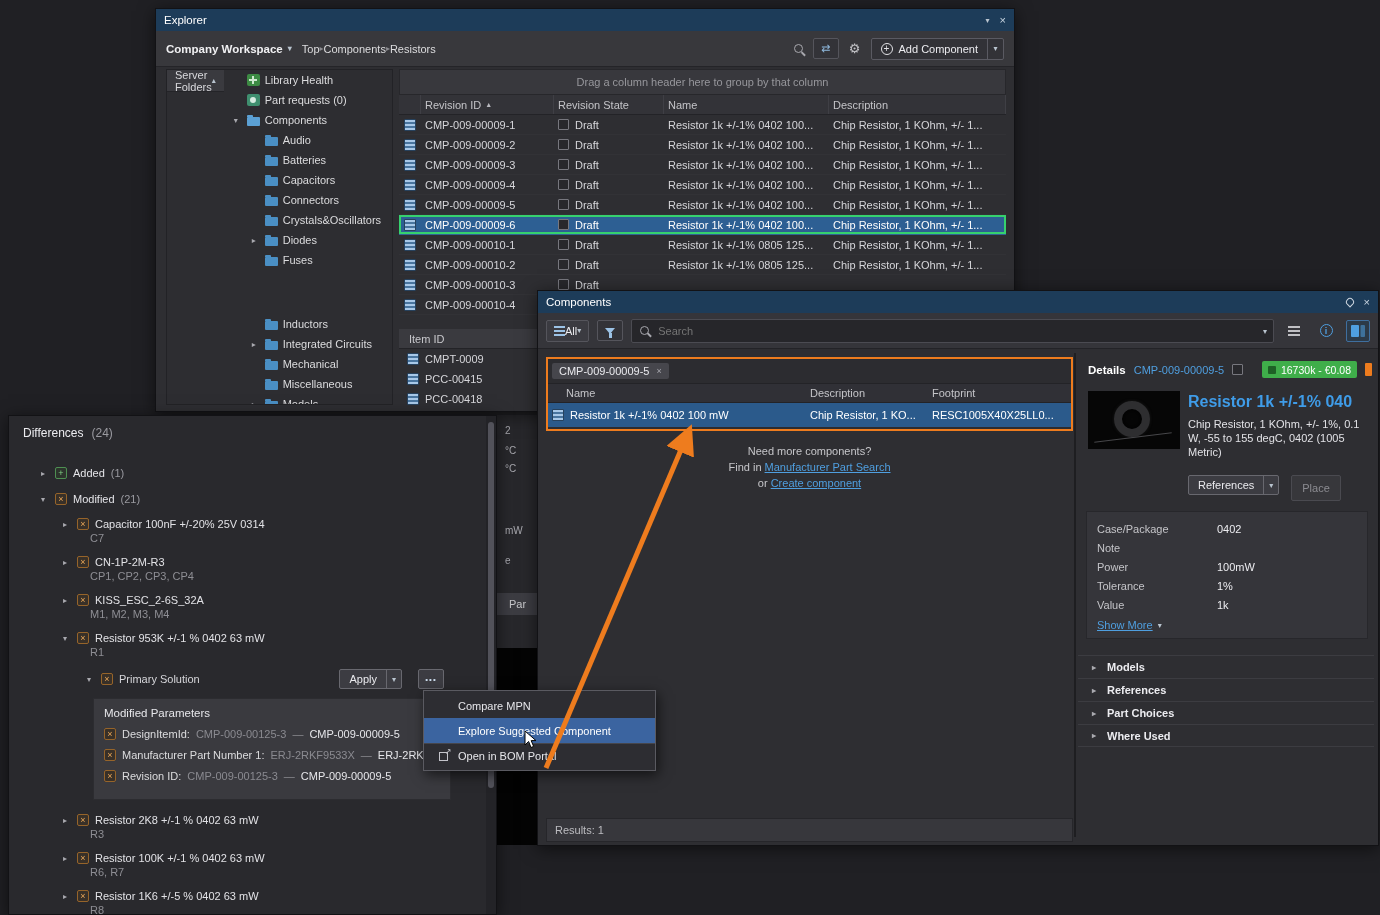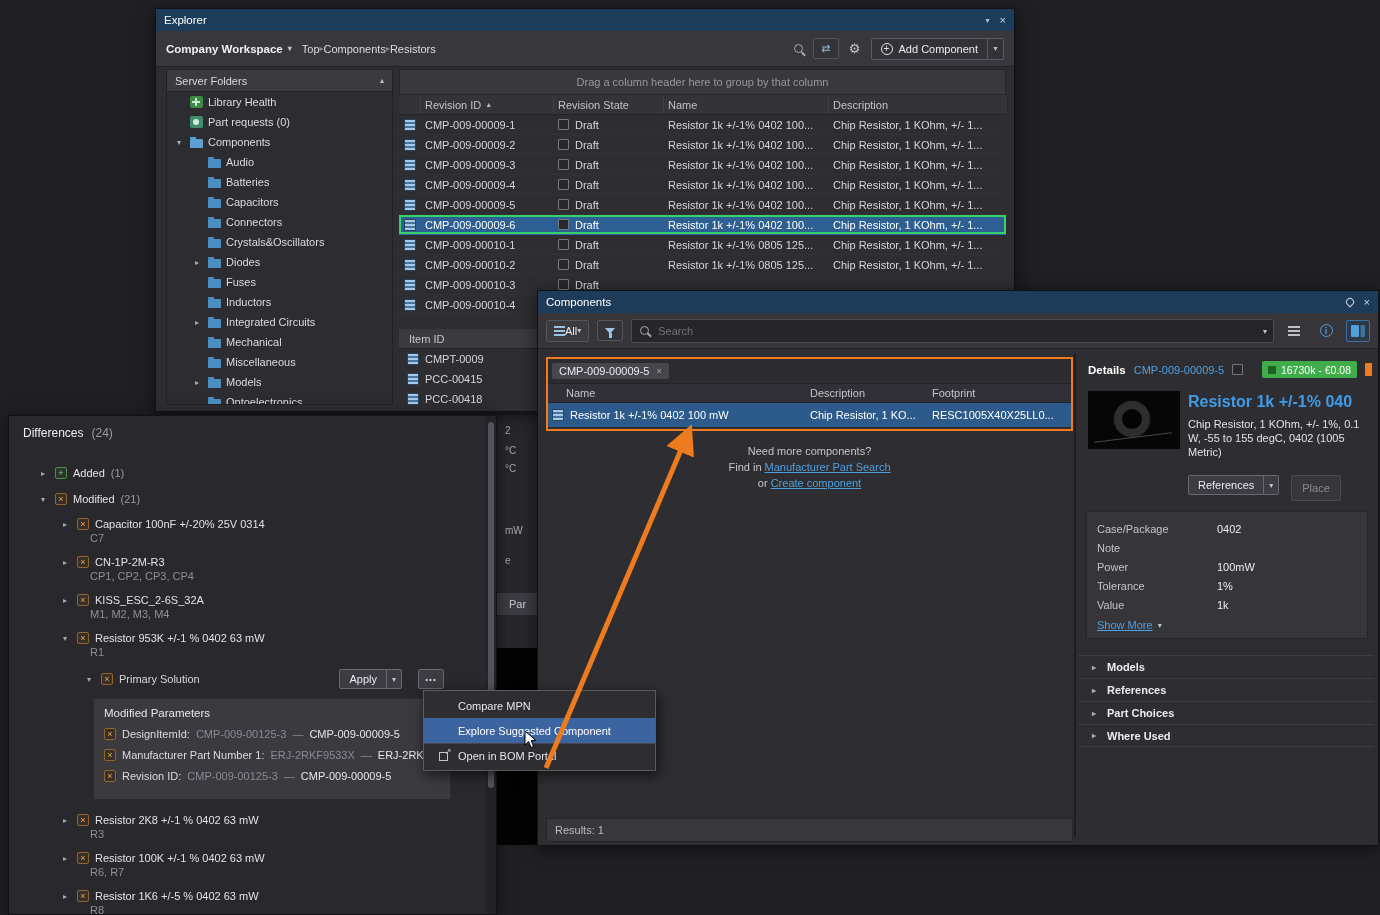--- a/index.html
+++ b/index.html
@@ -25,21 +25,21 @@
 .crumb{cursor:pointer}
 .btn-sq{width:26px;height:21px;border:1px solid #55555c;border-radius:2px;background:#333338;display:flex;align-items:center;justify-content:center;color:#8fb8dc;cursor:pointer}
 .gear{color:#c2c2c6;font-size:13px;cursor:pointer}
 .btn-add{display:flex;align-items:center;height:22px;border:1px solid #5a5a62;border-radius:2px;background:#323237;cursor:pointer}
 .btn-add .main{display:flex;align-items:center;gap:6px;padding:0 9px;color:#ececf0}
 .btn-add .dd{width:16px;border-left:1px solid #5a5a62;align-self:stretch;display:flex;align-items:center;justify-content:center}
 .icon-addcircle{width:12px;height:12px;border:1px solid #e2e2e6;border-radius:50%;position:relative;display:inline-block}
 .icon-addcircle::after{content:'+';position:absolute;left:0;top:-1px;width:10px;text-align:center;font-size:10px;line-height:12px;color:#e2e2e6}
 .icon-magnifier{width:9px;height:9px;border:1.5px solid #a8a8ae;border-radius:50%;position:relative;display:inline-block}
 .icon-magnifier::after{content:'';position:absolute;width:5px;height:1.5px;background:#a8a8ae;right:-4px;bottom:-2px;transform:rotate(45deg)}
-#sidebar{position:absolute;left:10px;top:60px;width:227px;bottom:6px;background:#2d2d31;border:1px solid #222226;display:flex;flex-direction:column;overflow:hidden}
+#sidebar{position:absolute;left:10px;top:60px;width:227px;bottom:6px;background:#2d2d31;border:1px solid #222226;display:flex;flex-direction:row;overflow:hidden}
 .side-header{height:22px;background:#3a3a3f;display:flex;align-items:center;padding:0 8px;color:#d8d8dc;border-bottom:1px solid #242428;flex:0 0 22px}
 .tree-row{height:20px;display:flex;align-items:center;gap:5px;color:#dcdcde;white-space:nowrap;cursor:pointer}
 .ticon{position:relative;display:inline-block;flex:0 0 13px}
 .ticon.folder,.ticon.folder-open{width:13px;height:9px;background:#4a8fc4;border-radius:1px;margin-top:2px}
 .ticon.folder::before,.ticon.folder-open::before{content:'';position:absolute;left:0;top:-2px;width:6px;height:2px;background:inherit;border-radius:1px 1px 0 0}
 .ticon.folder-open{background:#5ba0d4}
 .ticon.library-health{width:12px;height:12px;background: #3d8b44;border-radius:2px}
 .ticon.library-health::before{content:'';position:absolute;left:5px;top:2px;width:2px;height:8px;background:#cfe8d0}
 .ticon.library-health::after{content:'';position:absolute;left:2px;top:5px;width:8px;height:2px;background:#cfe8d0}
 .ticon.part-requests{width:12px;height:12px;background:#3f8f6f;border-radius:2px}
@@ -247,21 +247,21 @@
           <div class="tree-row" style="padding-left: 24px;">
             <span class="expander">▸</span>
             <span class="ticon folder"></span>
             <span class="tlabel">Diodes</span>
           </div>
           <div class="tree-row" style="padding-left: 24px;">
             <span class="expander"></span>
             <span class="ticon folder"></span>
             <span class="tlabel">Fuses</span>
           </div>
-          <div class="tree-row" style="padding-left: 24px;">
+          <div class="tree-row" style="padding-left: 24px; margin-top: 44px;">
             <span class="expander"></span>
             <span class="ticon folder"></span>
             <span class="tlabel">Inductors</span>
           </div>
           <div class="tree-row" style="padding-left: 24px;">
             <span class="expander">▸</span>
             <span class="ticon folder"></span>
             <span class="tlabel">Integrated Circuits</span>
           </div>
           <div class="tree-row" style="padding-left: 24px;">

